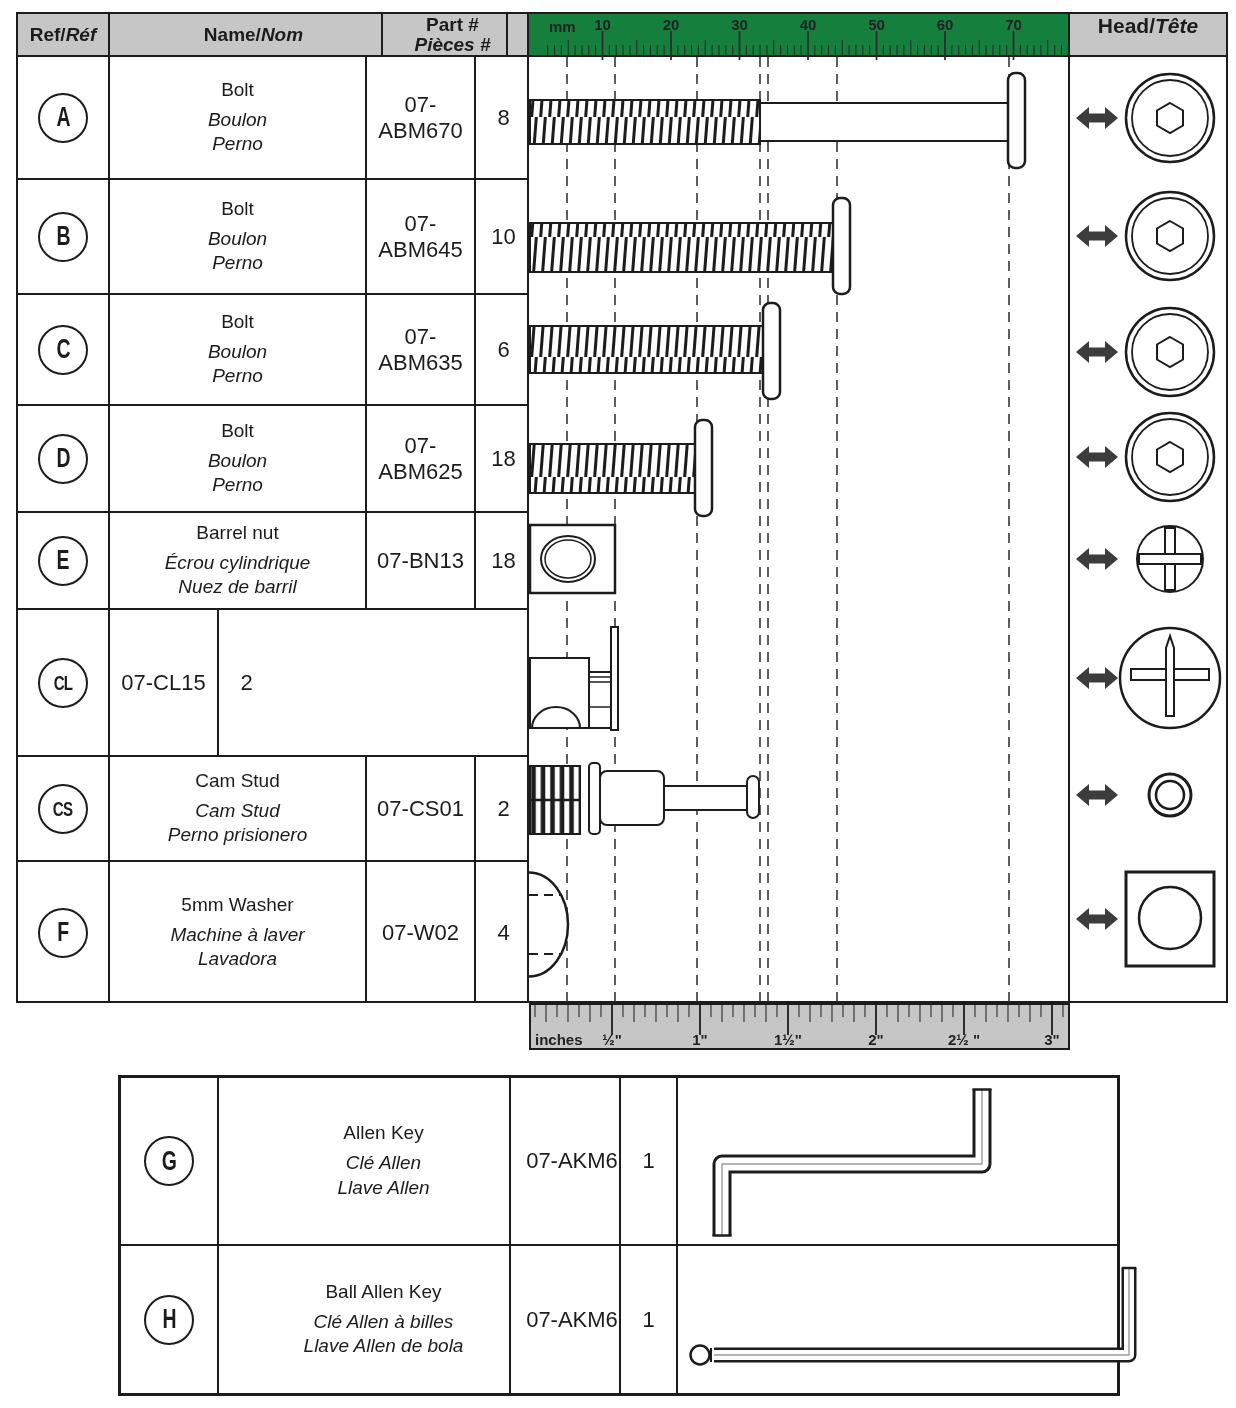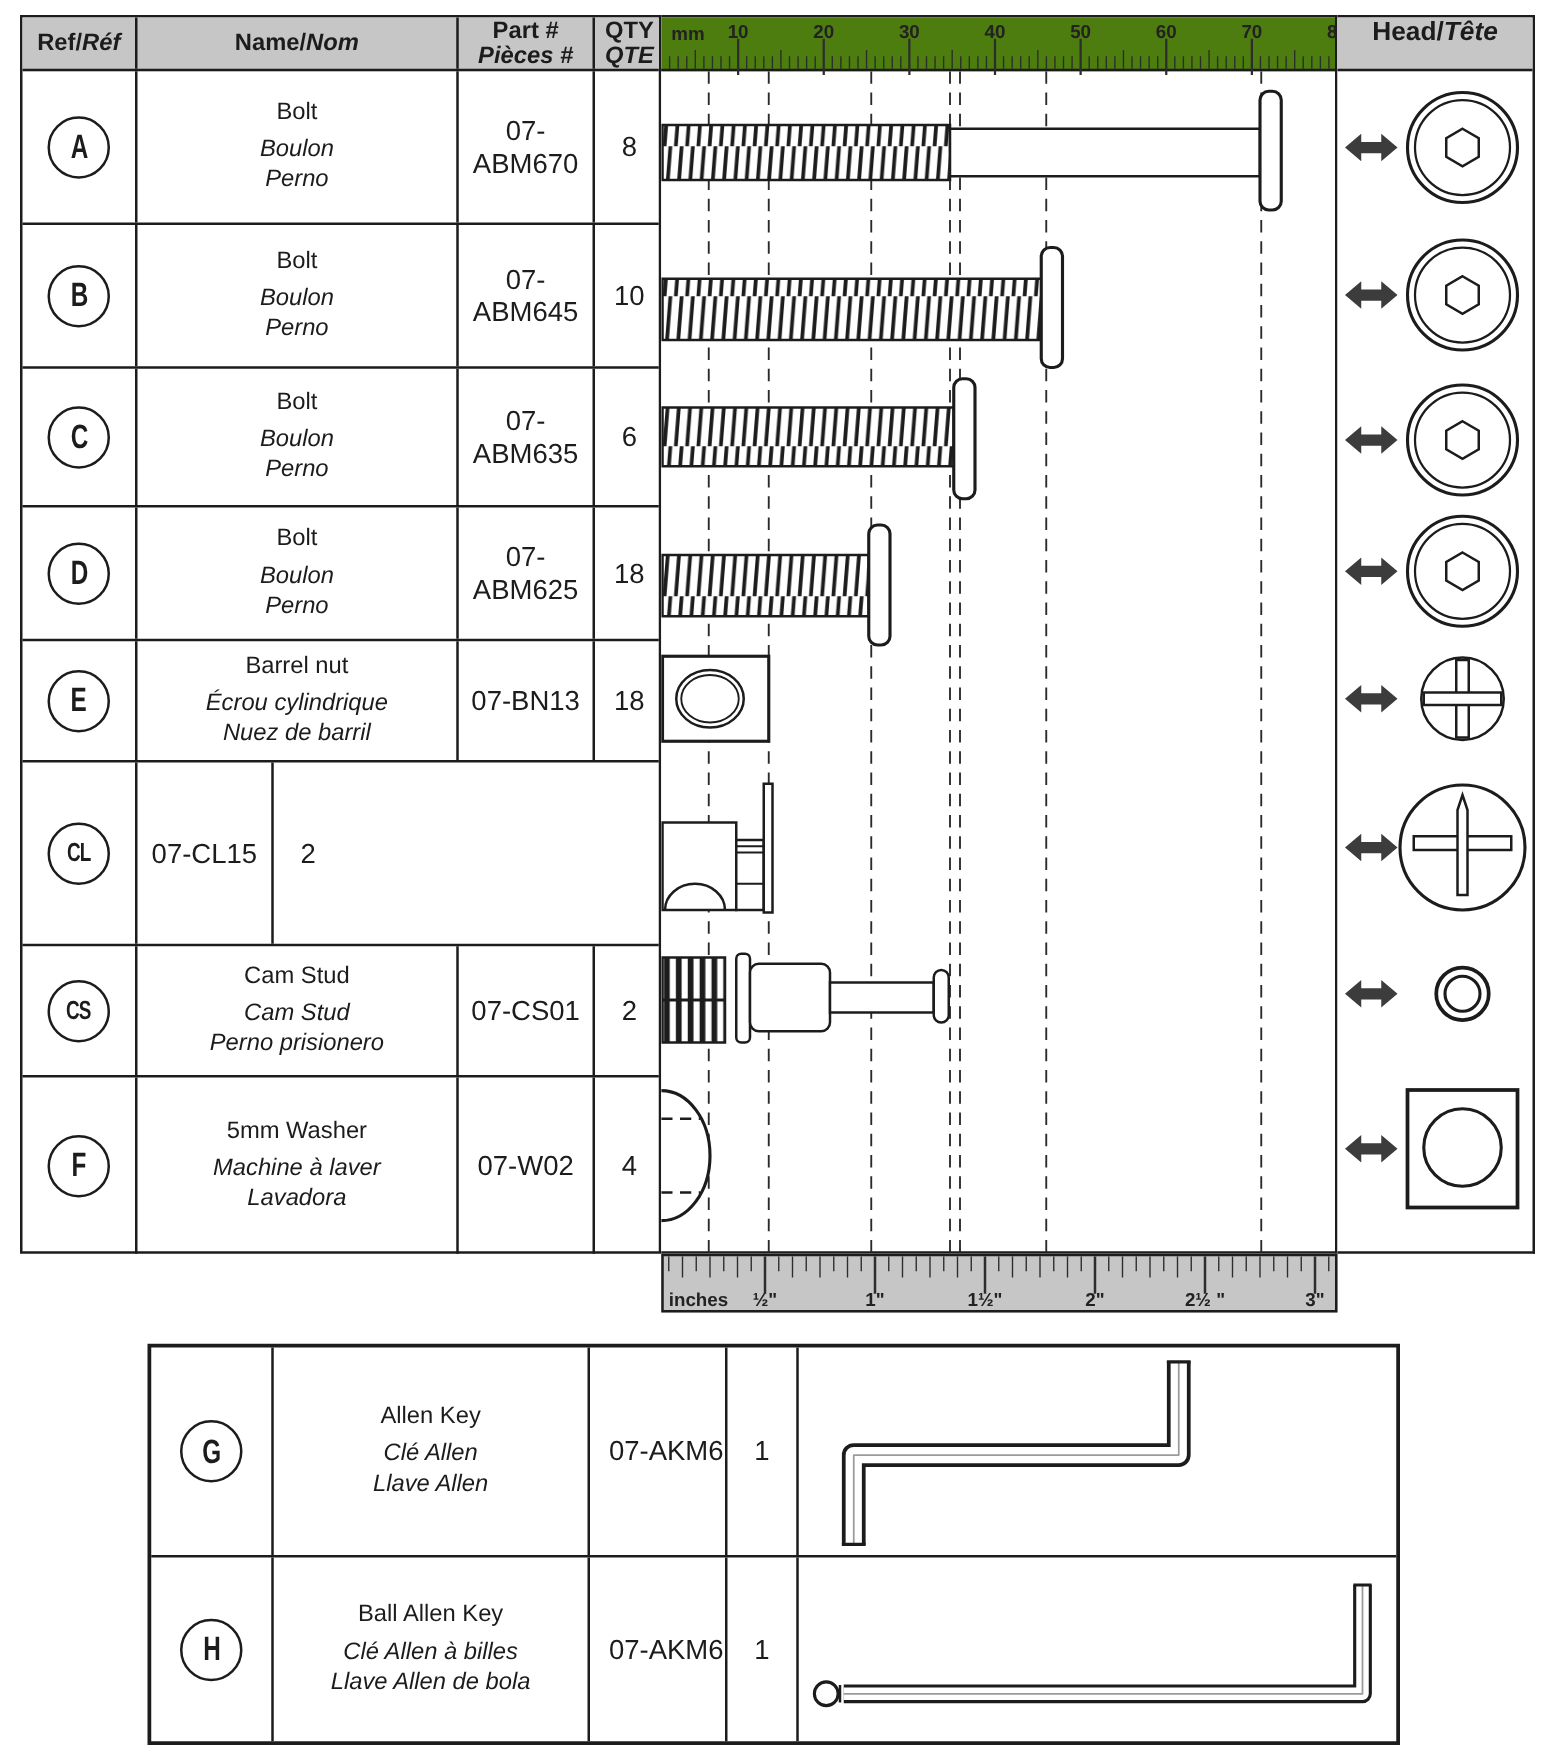--- a/index.html
+++ b/index.html
@@ -1,51 +1,51 @@
 <!DOCTYPE html>
 <html><head>
 <meta charset="utf-8">
 <style>
   html,body{margin:0;padding:0;background:#fff;}
   body{width:1236px;height:1408px;position:relative;font-family:"Liberation Sans",sans-serif;color:#1c1c1c;}
   .abs{position:absolute;}
   
   #parts-table{left:16px;top:12px;width:513px;height:991px;border:2px solid #1c1c1c;box-sizing:border-box;display:flex;flex-direction:column;background:#fff;}
   .prow,.phead{display:flex;flex:0 0 auto;box-sizing:border-box;}
-  .phead{height:43px;background:#c6c6c6;border-bottom:2px solid #1c1c1c;font-weight:bold;font-size:19px;}
+  .phead{height:43px;background:#c6c6c6;border-bottom:2px solid #1c1c1c;font-weight:bold;font-size:19px;gap:16px;}
   .prow{border-bottom:2px solid #1c1c1c;}
   .prow:last-child{border-bottom:none;flex:1 1 auto;}
   .cell{border-right:2px solid #1c1c1c;box-sizing:border-box;display:flex;align-items:center;justify-content:center;text-align:center;}
   .c-ref{width:92px;flex:0 0 92px;}
   .c-name{width:257px;flex:0 0 257px;flex-direction:column;}
   .c-part{width:109px;flex:0 0 109px;}
   .c-qty{width:55px;flex:0 0 55px;border-right:none;text-align:center;}
   .phead .c-name,.phead .c-part,.phead .c-qty{flex-direction:column;line-height:1.05;}
   .nm-en{font-size:19px;margin-bottom:7px;}
   .nm-it{font-size:19px;font-style:italic;line-height:1.28;}
   .pnum,.pqty{font-size:22px;}
   .badge{width:46px;height:46px;border:2px solid #1c1c1c;border-radius:50%;display:flex;align-items:center;justify-content:center;background:#fff;}
   .badge span{font-weight:bold;font-size:27px;transform:scaleX(.72);letter-spacing:-1px;}
   .badge span.sm{font-size:21px;}
   
   #draw-col{left:529px;top:12px;width:541px;height:991px;border:2px solid #1c1c1c;border-left:none;box-sizing:border-box;background:#fff;}
-  #mm-band{left:0;top:0;width:100%;height:43px;background:#4d7c0f;border-bottom:2px solid #1c1c1c;box-sizing:border-box;}
+  #mm-band{left:0;top:0;width:100%;height:43px;background:#15803d;border-bottom:2px solid #1c1c1c;box-sizing:border-box;padding-left:12px;}
   
   #head-col{left:1070px;top:12px;width:158px;height:991px;border:2px solid #1c1c1c;border-left:none;box-sizing:border-box;background:#fff;}
   #head-band{left:0;top:0;width:100%;height:43px;background:#c6c6c6;border-bottom:2px solid #1c1c1c;box-sizing:border-box;display:flex;justify-content:center;font-weight:bold;font-size:21px;}
   
   #inch-band{left:529px;top:1003px;width:541px;height:47px;background:#c6c6c6;border:2px solid #1c1c1c;box-sizing:border-box;}
   .rlbl{font-weight:bold;font-size:15px;fill:#222;font-family:"Liberation Sans",sans-serif;}
   
   #tools-table{left:118px;top:1075px;width:1002px;height:321px;border:3px solid #1c1c1c;box-sizing:border-box;display:flex;flex-direction:column;background:#fff;}
   .trow{display:flex;flex:0 0 auto;box-sizing:border-box;}
   .trow:first-child{border-bottom:2px solid #1c1c1c;}
   .trow:last-child{flex:1 1 auto;}
   .t-ref{width:98px;flex:0 0 98px;}
-  .t-name{width:253px;flex:0 0 253px;flex-direction:column;}
+  .t-name{width:253px;flex:0 0 253px;flex-direction:column;margin-left:39px;}
   .t-part{width:110px;flex:0 0 110px;padding-left:14px;}
   .t-qty{width:57px;flex:0 0 57px;}
   .t-draw{flex:1 1 auto;border-right:none;position:relative;}
   i{font-style:italic;}
 </style>
 </head>
 <body>
 
 <div id="parts-table" class="abs">
   <div class="phead">

